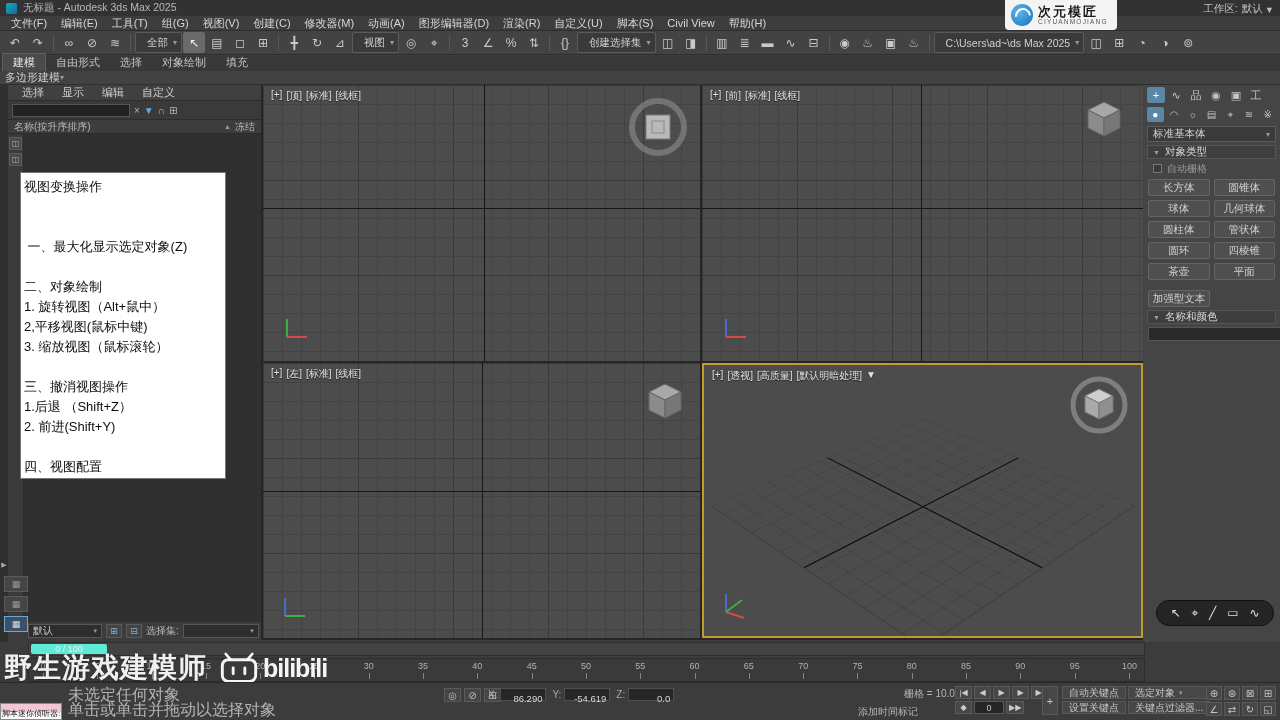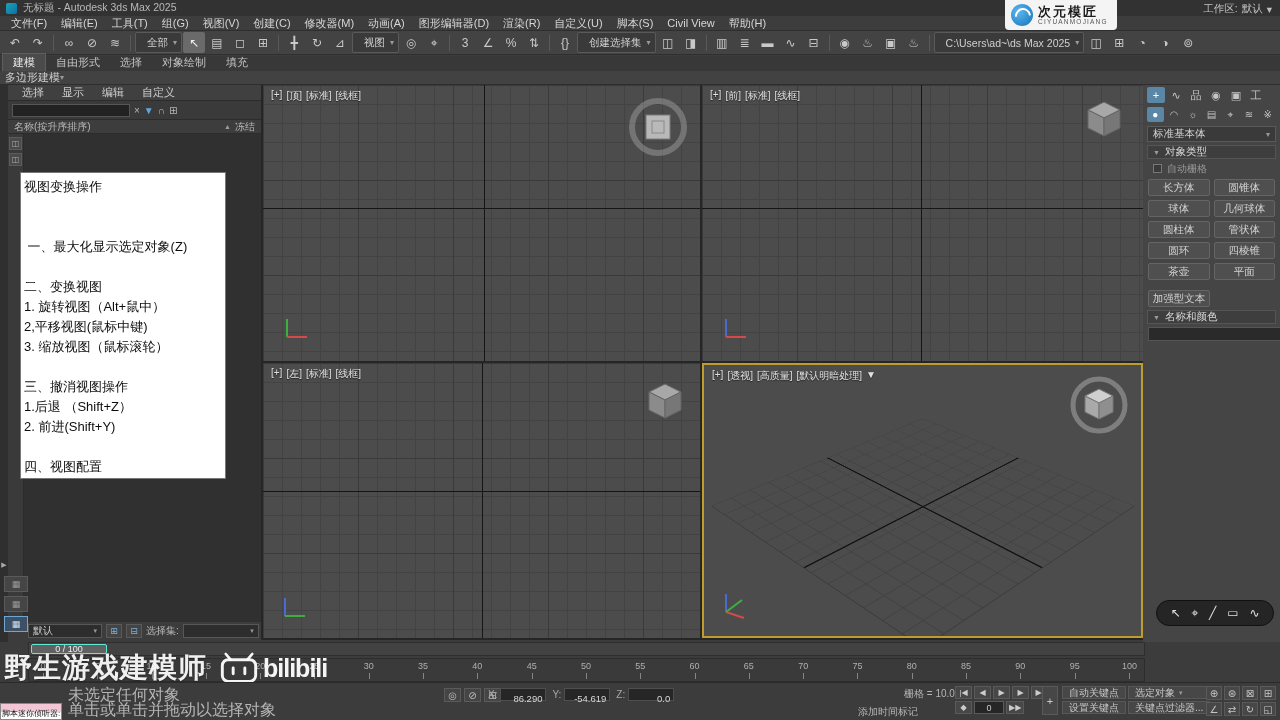--- a/index.html
+++ b/index.html
@@ -123,21 +123,21 @@
   .selrow { position:absolute; left:28px; top:622px; height:18px; display:flex; align-items:center; gap:4px; z-index:12; }
   .combo { height:14px; background:#2d2d2d; border:1px solid #575757; display:flex; align-items:center; justify-content:space-between; gap:6px; padding:0 4px; font-size:10px; color:#d0d0d0; cursor:default; }
   .combo .caret { font-size:7px; color:#999; }
   .combo.preset { width:74px; }
   .combo.empty { width:76px; justify-content:flex-end; }
   .mini-ic { width:16px; height:14px; background:#444; border:1px solid #5a5a5a; color:#7fb2dc; font-size:9px; display:flex; align-items:center; justify-content:center; cursor:default; }
   .sel-label { font-size:10px; color:#b9b9b9; }
 
   
   .timeslider { position:absolute; left:28px; top:642px; width:1117px; height:14px; background:#424242; border:1px solid #2e2e2e; z-index:8; }
-  .ts-handle { position:absolute; left:2px; top:1px; width:76px; height:10px; background:#616161; border:1px solid #5eead4; border-radius:2px; color:#eee; font-size:9px; display:flex; align-items:center; justify-content:center; cursor:default; }
+  .ts-handle { position:absolute; left:2px; top:1px; width:76px; height:10px; background:#616161; border:5px solid #5eead4; border-radius:2px; color:#eee; font-size:9px; display:flex; align-items:center; justify-content:center; cursor:default; }
   .ruler { position:absolute; left:28px; top:658px; width:1117px; height:24px; background:#3a3a3a; border:1px solid #2d2d2d; display:flex; justify-content:space-between; padding:2px 7px 0; z-index:8; }
   .tick { position:relative; min-width:14px; text-align:center; font-size:9px; color:#b0b0b0; cursor:default; }
   .tick::after { content:""; position:absolute; left:50%; top:12px; width:1px; height:6px; background:#858585; }
 
   
   .watermark { position:absolute; left:4px; top:644px; height:48px; display:flex; align-items:center; gap:12px; z-index:40; pointer-events:none; }
   .wm-text { font-size:28px; font-weight:bold; color:rgba(255,255,255,.93); letter-spacing:1px; font-family:"DejaVu Sans",sans-serif; text-shadow:0 1px 2px rgba(0,0,0,.35); }
   .wm-logo { display:flex; align-items:center; gap:4px; }
   .wm-bili { font-size:25px; font-weight:bold; color:rgba(255,255,255,.95); letter-spacing:-1px; }
 
@@ -457,21 +457,21 @@
     </div>
   </section>
 
   <div class="tutorial">
 
   <div class="tut-line">视图变换操作</div>
       <div class="tut-line"></div>
       <div class="tut-line"></div>
       <div class="tut-line"> 一、最大化显示选定对象(Z)</div>
       <div class="tut-line"></div>
-      <div class="tut-line">二、变换视图</div>
+      <div class="tut-line">二、对象绘制</div>
       <div class="tut-line">1. 旋转视图（Alt+鼠中）</div>
       <div class="tut-line">2,平移视图(鼠标中键)</div>
       <div class="tut-line">3. 缩放视图（鼠标滚轮）</div>
       <div class="tut-line"></div>
       <div class="tut-line">三、撤消视图操作</div>
       <div class="tut-line">1.后退 （Shift+Z）</div>
       <div class="tut-line">2. 前进(Shift+Y)</div>
       <div class="tut-line"></div>
       <div class="tut-line">四、视图配置</div>
     </div>

